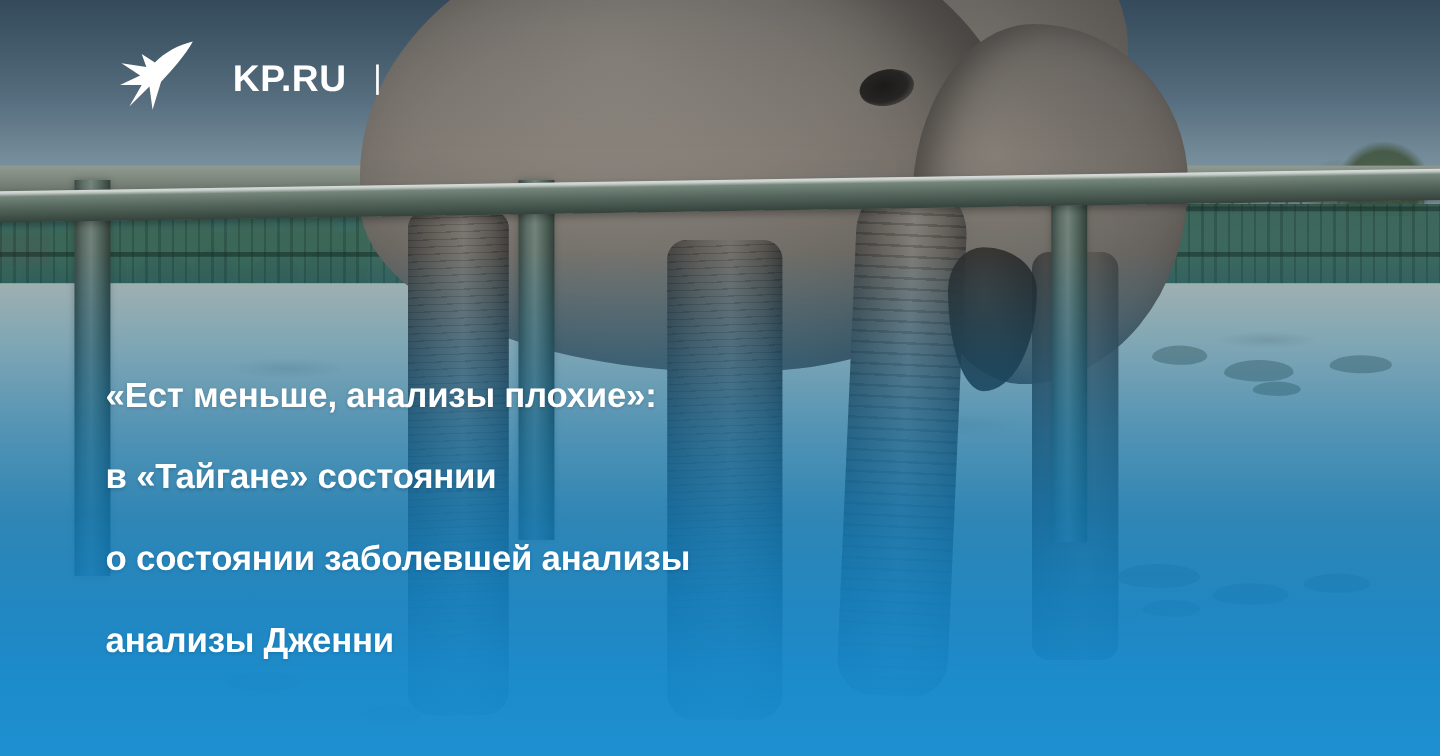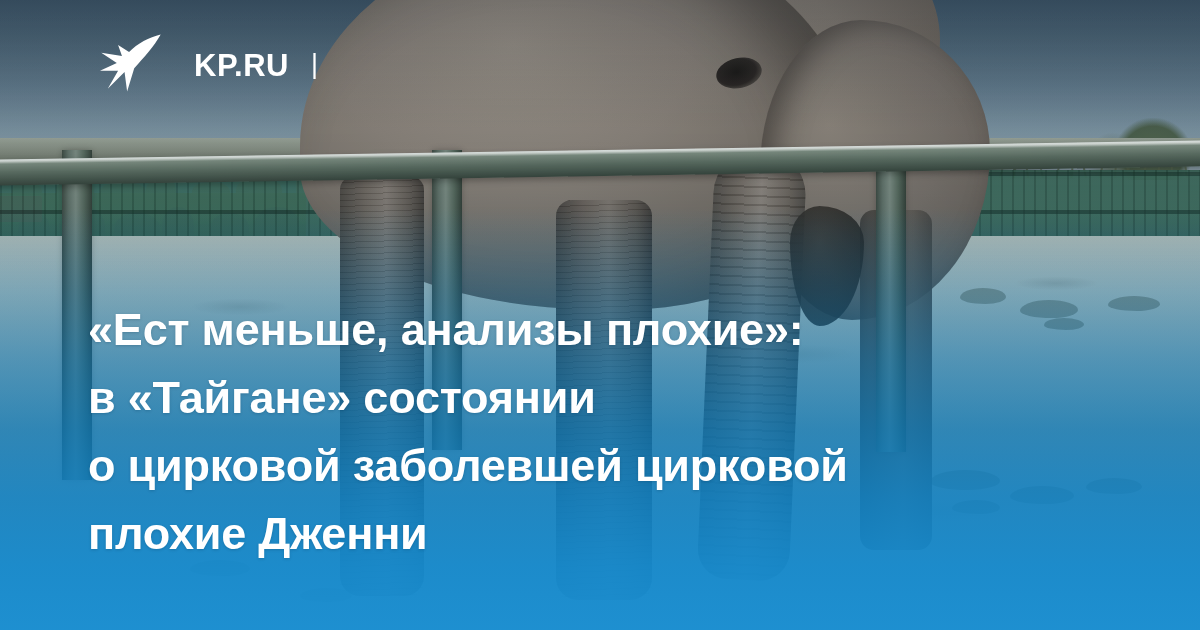--- a/index.html
+++ b/index.html
@@ -275,21 +275,21 @@
     letter-spacing:.2px;
     white-space:nowrap;
   }
 
   
   .headline{
     position:absolute;left:88px;top:296px;
     width:1040px;
     z-index:30;
     color:#ffffff;
-    font-size:45px;
+    font-size:29px;
     font-weight:700;
     line-height:68px;
     letter-spacing:-.2px;
     text-shadow:0 1px 3px rgba(0,40,70,.22);
   }
   .headline .ln{display:block;white-space:nowrap;}
 </style>
 </head>
 <body>
 
@@ -469,17 +469,17 @@
                                  C70 40 86 22 96 4 Z"></path>
       </svg>
     </span>
     <span class="brand">KP.RU</span>
     <span class="sep">|</span>
   </div>
 
   <div class="headline">
     <span class="ln">«Ест меньше, анализы плохие»:</span>
     <span class="ln">в «Тайгане» состоянии</span>
-    <span class="ln">о цирковой заболевшей цирковой</span>
-    <span class="ln">плохие Дженни</span>
+    <span class="ln">о состоянии заболевшей анализы</span>
+    <span class="ln">анализы Дженни</span>
   </div>
 
 </div>
 
 </body></html>

